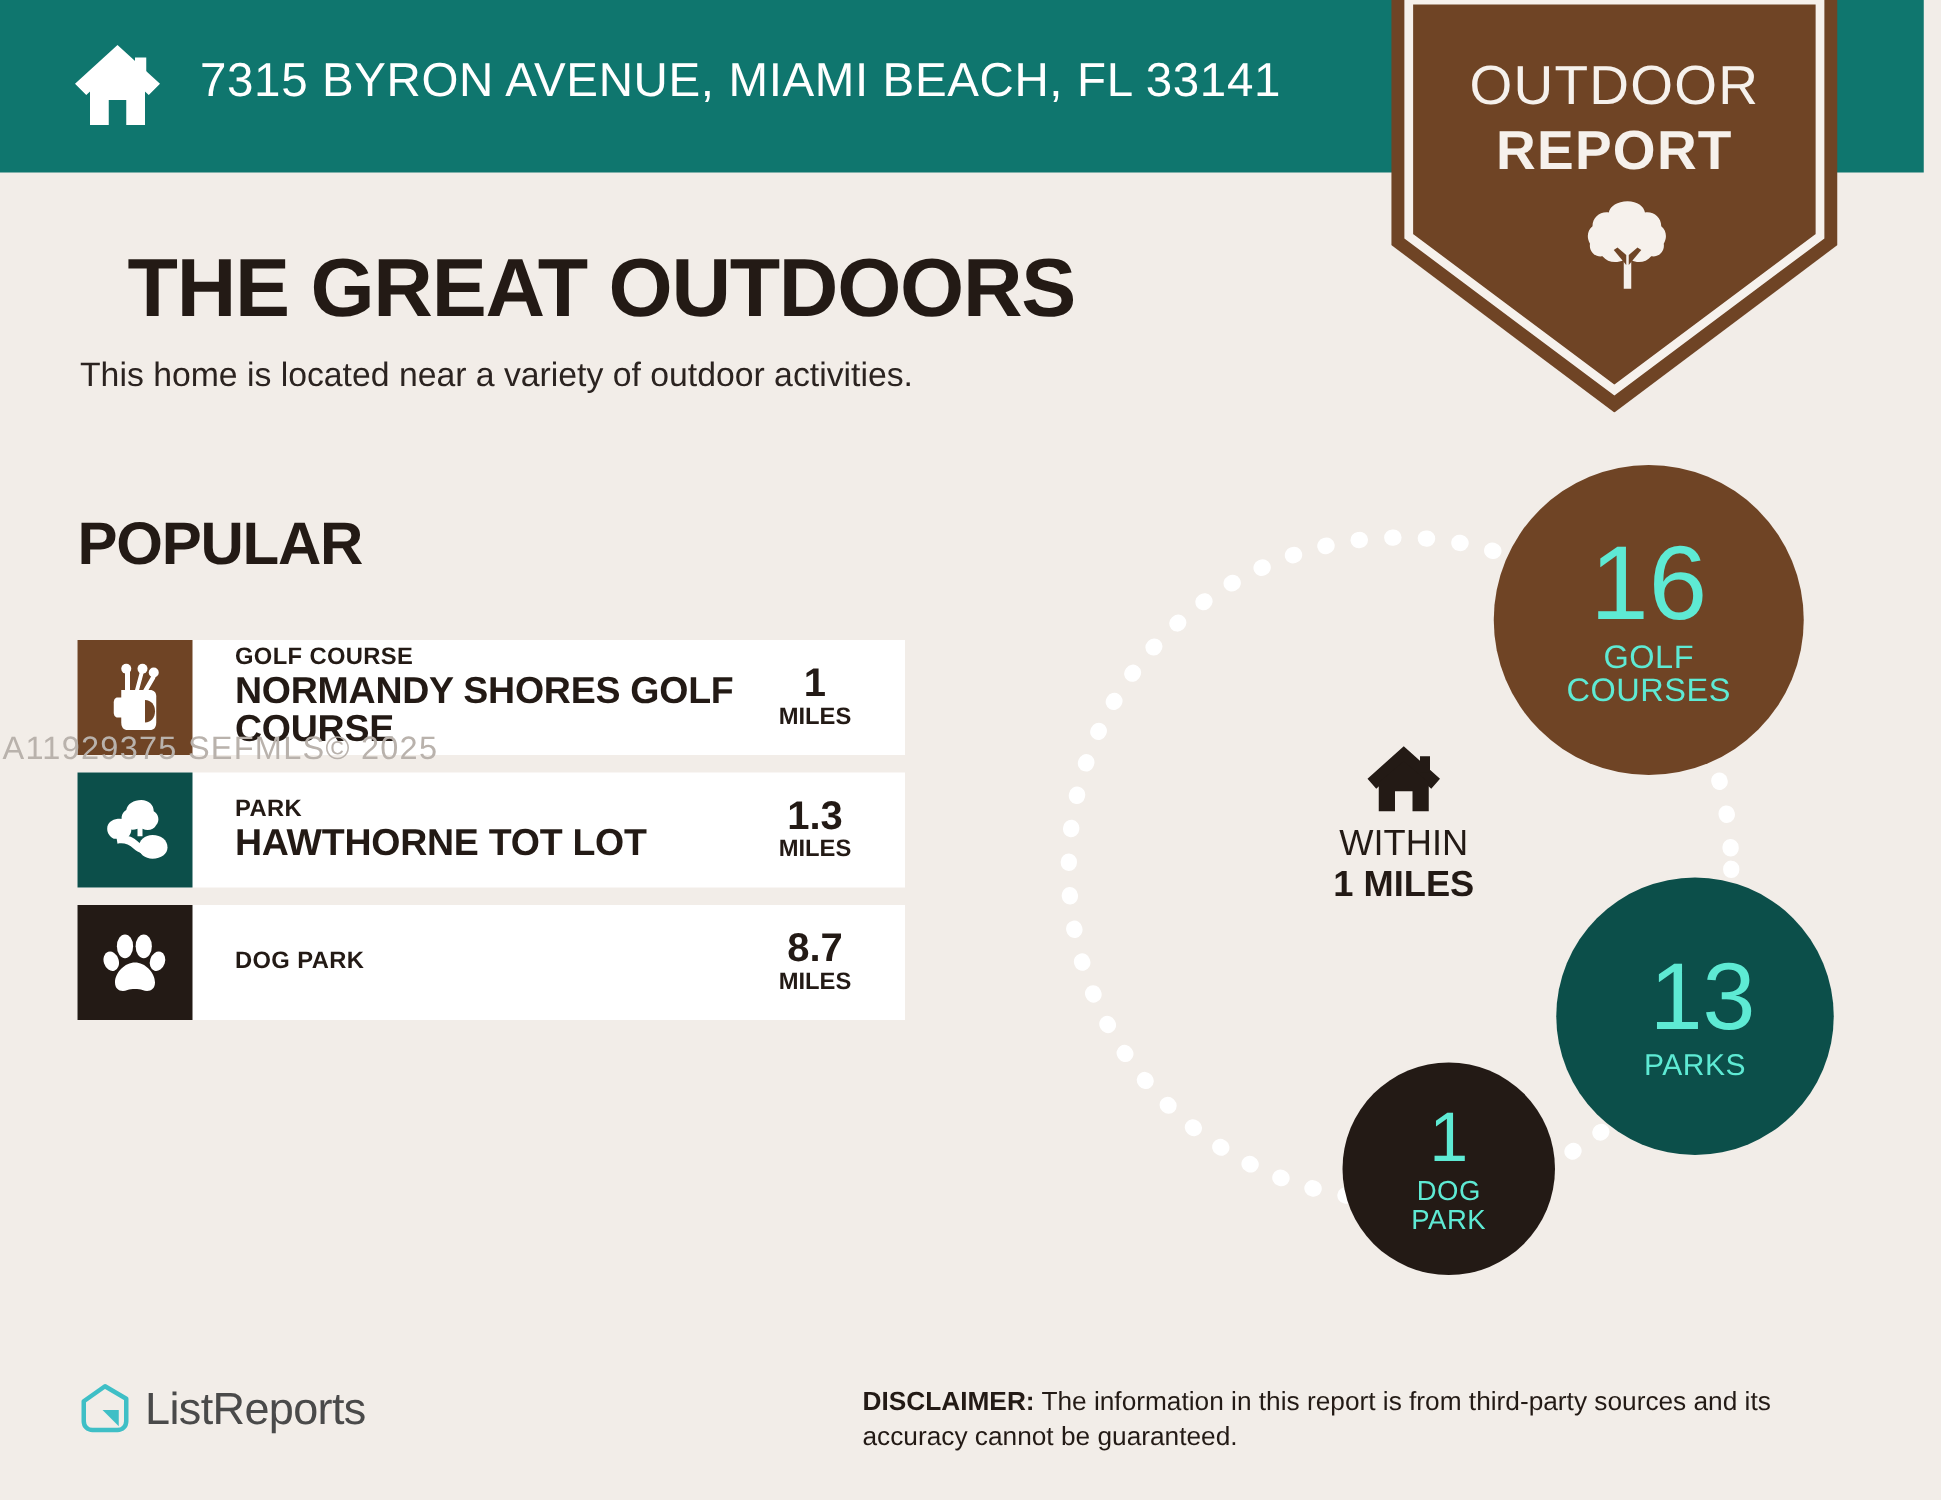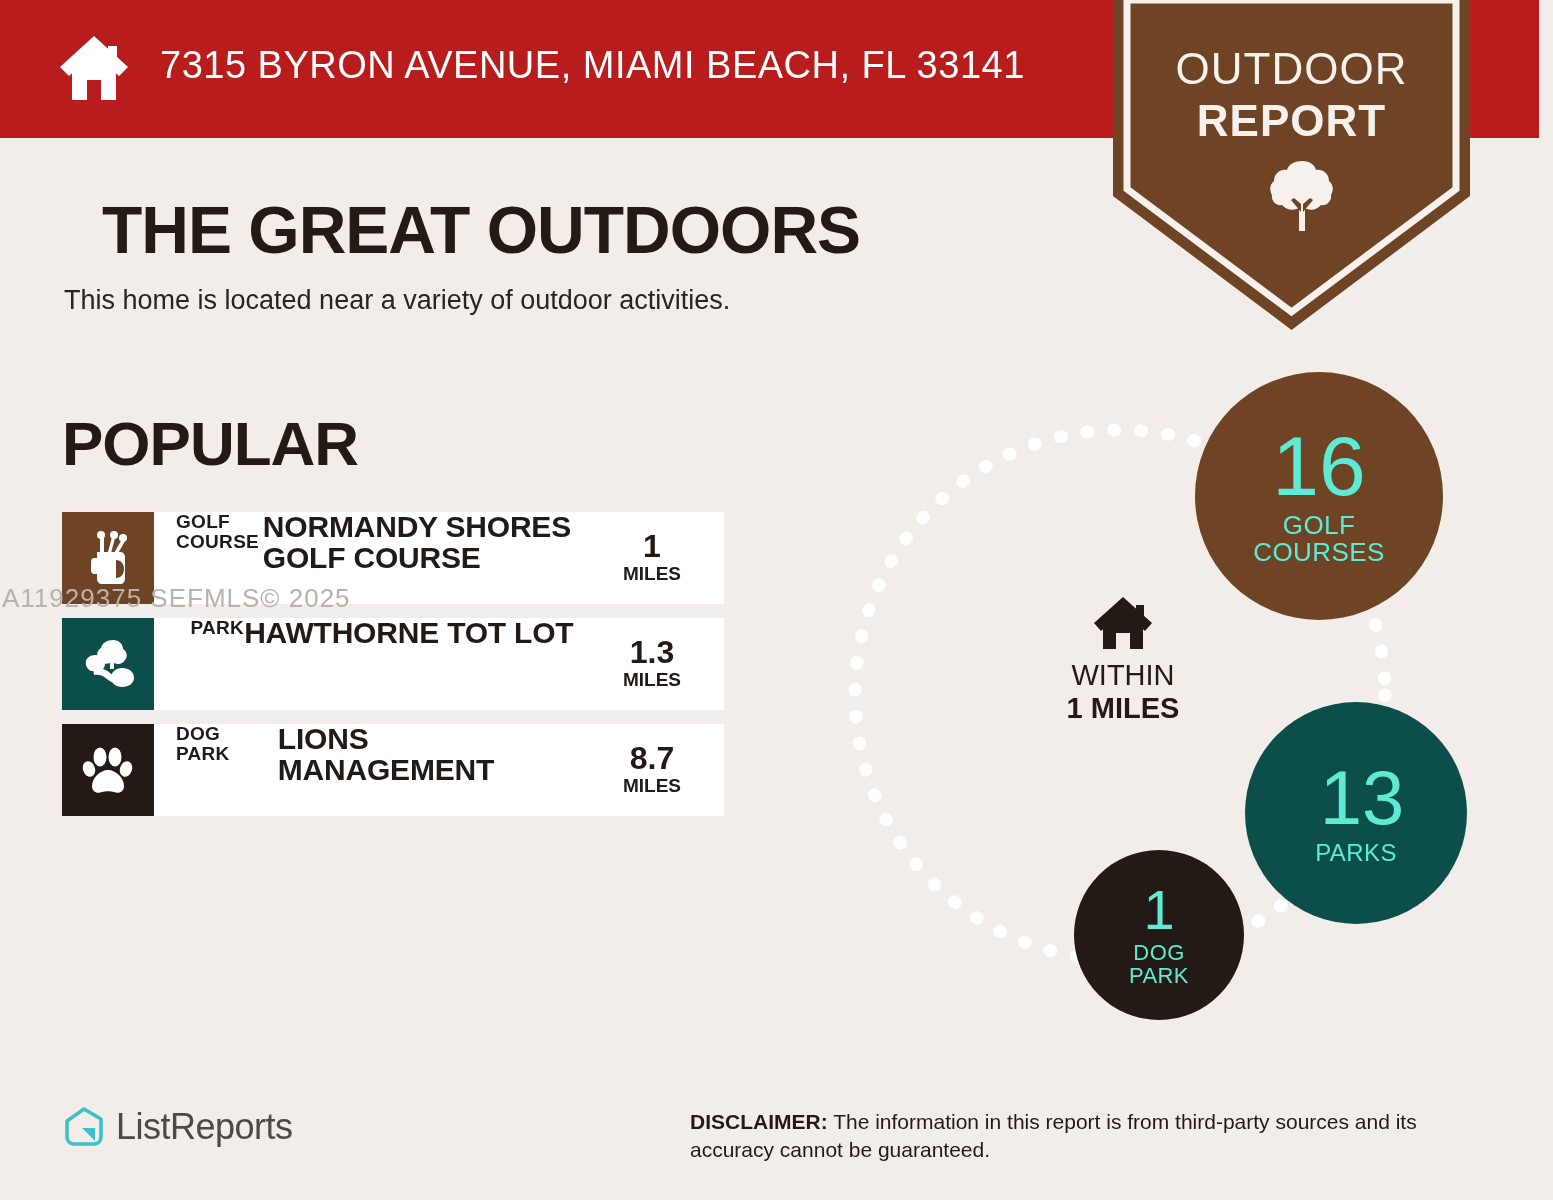--- a/index.html
+++ b/index.html
@@ -6,21 +6,21 @@
   body{
     width:1553px;height:1200px;overflow:hidden;
     background:#F2EDE8;
     font-family:"Liberation Sans", sans-serif;
     color:#231A15;
     position:relative;
   }
   
   #header{
     position:absolute;left:0;top:0;width:1539px;height:138px;
-    background:#b91c1c;
+    background:#0f766e;
   }
   #header-house{position:absolute;left:58px;top:34px;width:72px;height:68px;}
   #header-address{
     position:absolute;left:160px;top:44px;
     font-size:38px;letter-spacing:.5px;color:#ffffff;font-weight:400;
     white-space:nowrap;
   }
   
   #badge{position:absolute;left:1113px;top:0;width:357px;height:330px;}
   #badge-label1{
@@ -36,36 +36,36 @@
   #page-title{
     position:absolute;left:62px;top:192px;
     font-size:66px;font-weight:700;letter-spacing:-1px;color:#231A15;margin-left:40px;
   }
   #page-subtitle{
     position:absolute;left:64px;top:285px;
     font-size:27px;font-weight:400;color:#2B2320;
   }
   #popular-heading{
     position:absolute;left:62px;top:408px;
-    font-size:62px;font-weight:700;letter-spacing:-1px;color:#231A15;
+    font-size:48px;font-weight:700;letter-spacing:-1px;color:#231A15;
   }
   
   #popular-list{position:absolute;left:62px;top:512px;width:662px;}
   .poi-row{
     position:relative;height:92px;margin-bottom:14px;
     background:#FFFFFF;display:flex;align-items:stretch;
   }
   .poi-icon{
     width:92px;min-width:92px;height:92px;
     display:flex;align-items:center;justify-content:center;
   }
   .poi-icon.brown{background:#6F4425;}
   .poi-icon.teal{background:#0C4F4A;}
   .poi-icon.dark{background:#231A15;}
-  .poi-text{flex:1;padding-left:22px;display:flex;flex-direction:row;justify-content:center;}
+  .poi-text{flex:1;padding-left:22px;display:flex;flex-direction:column;justify-content:center;margin-left:12px;}
   .poi-cat{
     font-size:19px;font-weight:700;letter-spacing:.3px;color:#231A15;
     line-height:1.05;margin-bottom:2px;
   }
   .poi-name{
     font-size:30px;font-weight:700;letter-spacing:-.2px;color:#231A15;
     line-height:1.02;
   }
   .poi-dist{
     width:128px;min-width:128px;display:flex;flex-direction:column;
@@ -199,21 +199,20 @@
       <svg width="52" height="52" viewBox="0 0 52 52">
         <ellipse fill="#ffffff" cx="18" cy="13" rx="6.5" ry="9.5"></ellipse>
         <ellipse fill="#ffffff" cx="33" cy="13" rx="6.5" ry="9.5"></ellipse>
         <ellipse fill="#ffffff" cx="7" cy="25" rx="6" ry="8" transform="rotate(-18 7 25)"></ellipse>
         <ellipse fill="#ffffff" cx="44" cy="25" rx="6" ry="8" transform="rotate(18 44 25)"></ellipse>
         <path fill="#ffffff" d="M26 26 C34 26 42 34 42 42 C42 48 37 50 32 48 C29 47 23 47 20 48 C15 50 10 48 10 42 C10 34 18 26 26 26 Z"></path>
       </svg>
     </div>
     <div class="poi-text">
       <div class="poi-cat">DOG PARK</div>
-      <div class="poi-name">LIONS MANAGEMENT</div>
     </div>
     <div class="poi-dist">
       <div class="poi-dist-value">8.7</div>
       <div class="poi-dist-unit">MILES</div>
     </div>
   </div>
 
 </div>
 
 <div id="watermark">A11929375  SEFMLS© 2025</div>

